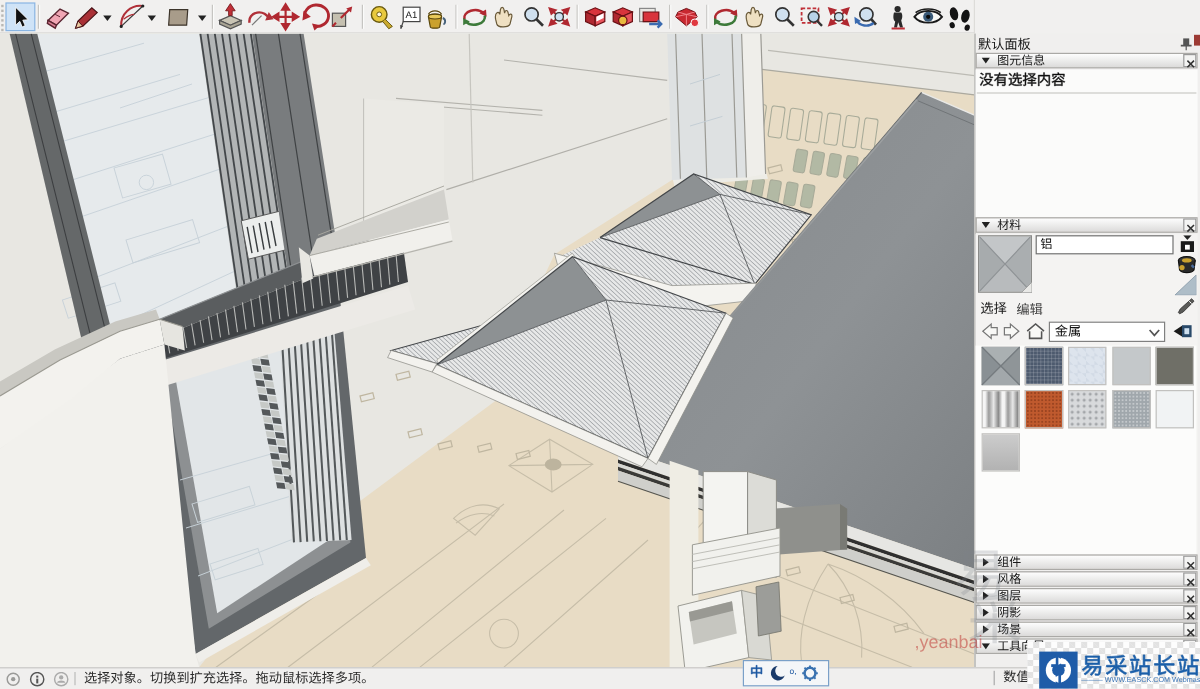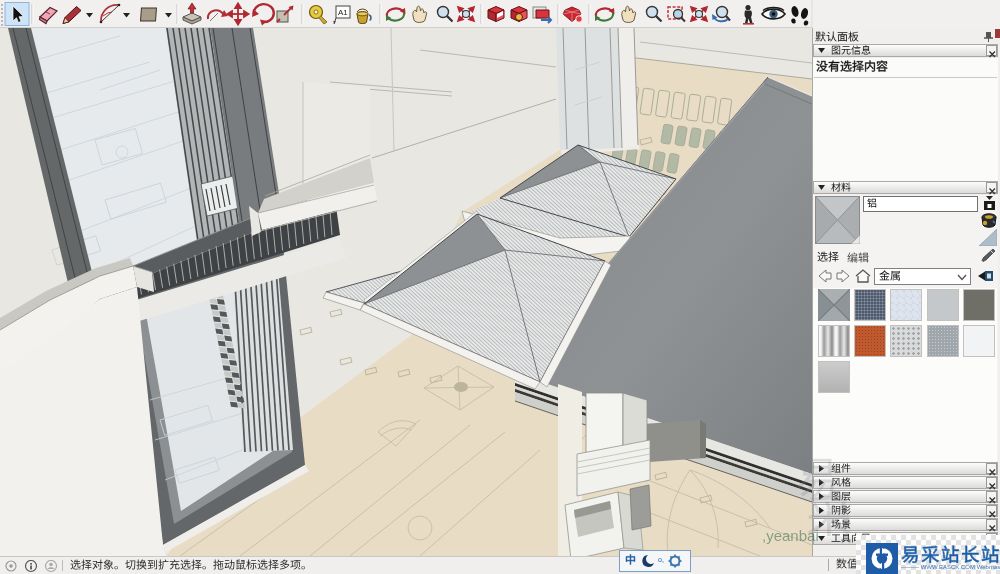--- a/index.html
+++ b/index.html
@@ -821,21 +821,21 @@
 <div class="abs" style="left:795px;top:455px;opacity:0.24"><svg width="44" height="52" style="display:inline-block;vertical-align:top;overflow:visible">
         <g fill="#7e848c" transform="translate(0,38.7) scale(0.04400)">
           <use href="#u6613" x="0"></use>
         </g>
       </svg></div>
 <div class="abs" style="left:806px;top:492px;opacity:0.24"><svg width="46" height="54" style="display:inline-block;vertical-align:top;overflow:visible">
         <g fill="#7e848c" transform="translate(0,40.5) scale(0.04600)">
           <use href="#u91C7" x="0"></use>
         </g>
       </svg></div>
-<div class="abs" style="left:762px;top:527px;opacity:0.45;color:#14532d;font-size:15px;font-family:'Liberation Sans',sans-serif">,yeanbai</div>
+<div class="abs" style="left:762px;top:527px;opacity:0.45;color:#b91c1c;font-size:15px;font-family:'Liberation Sans',sans-serif">,yeanbai</div>
 <div class="abs" style="left:856px;top:535px;width:144px;height:39px;background-image:linear-gradient(45deg,#e2e2e2 25%,transparent 25%,transparent 75%,#e2e2e2 75%),linear-gradient(45deg,#e2e2e2 25%,#fdfdfd 25%,#fdfdfd 75%,#e2e2e2 75%);background-size:10px 10px;background-position:0 0,5px 5px"></div>
 <div class="abs" style="left:866px;top:543px;width:32px;height:31px;background:#1f5ca8"></div>
 <svg class="abs" style="left:866px;top:543px" width="32" height="31">
       <circle cx="16" cy="15.5" r="10.5" fill="#fff"></circle>
       <circle cx="16" cy="15.5" r="5.2" fill="#1f5ca8"></circle>
       <rect x="13.8" y="2" width="4.4" height="27" fill="#1f5ca8"></rect>
       <rect x="10" y="10.5" width="12" height="2.4" fill="#1f5ca8" transform="rotate(0)"></rect>
       <path d="M16 5 L22 8 L16 11 Z" fill="#fff"></path>
       <path d="M16 26 L10 23 L16 20 Z" fill="#fff"></path>
     </svg>

